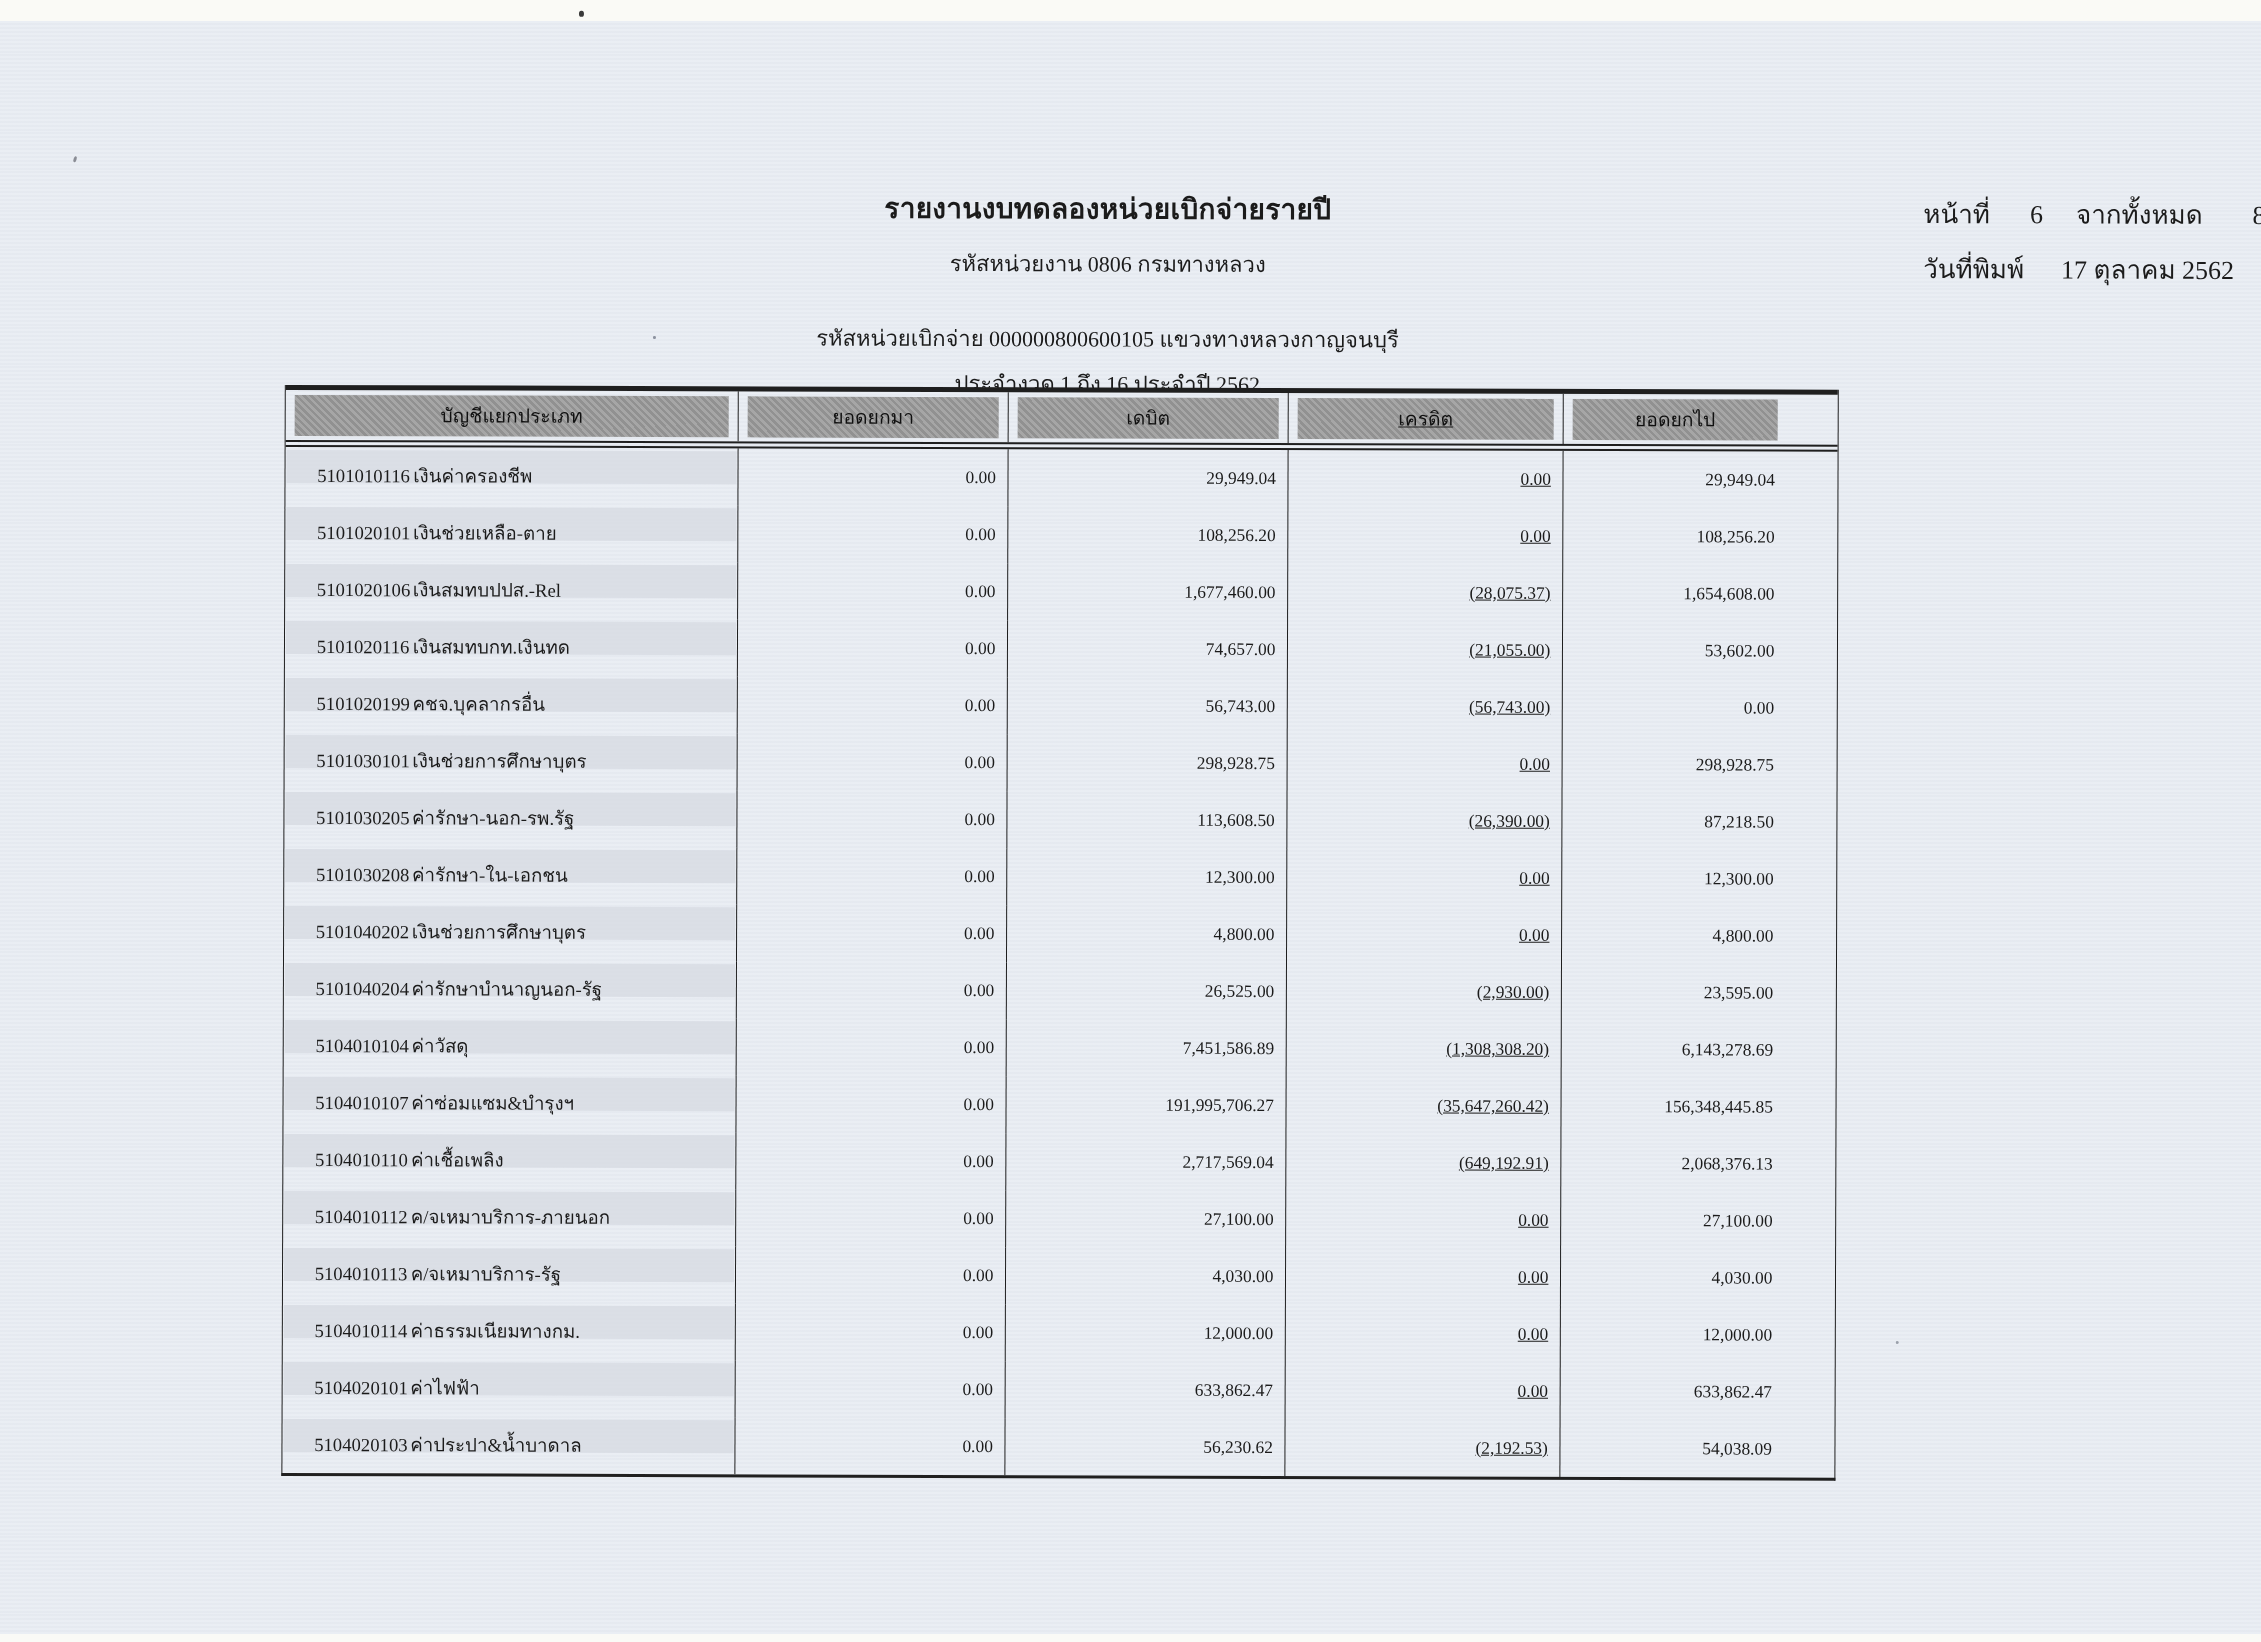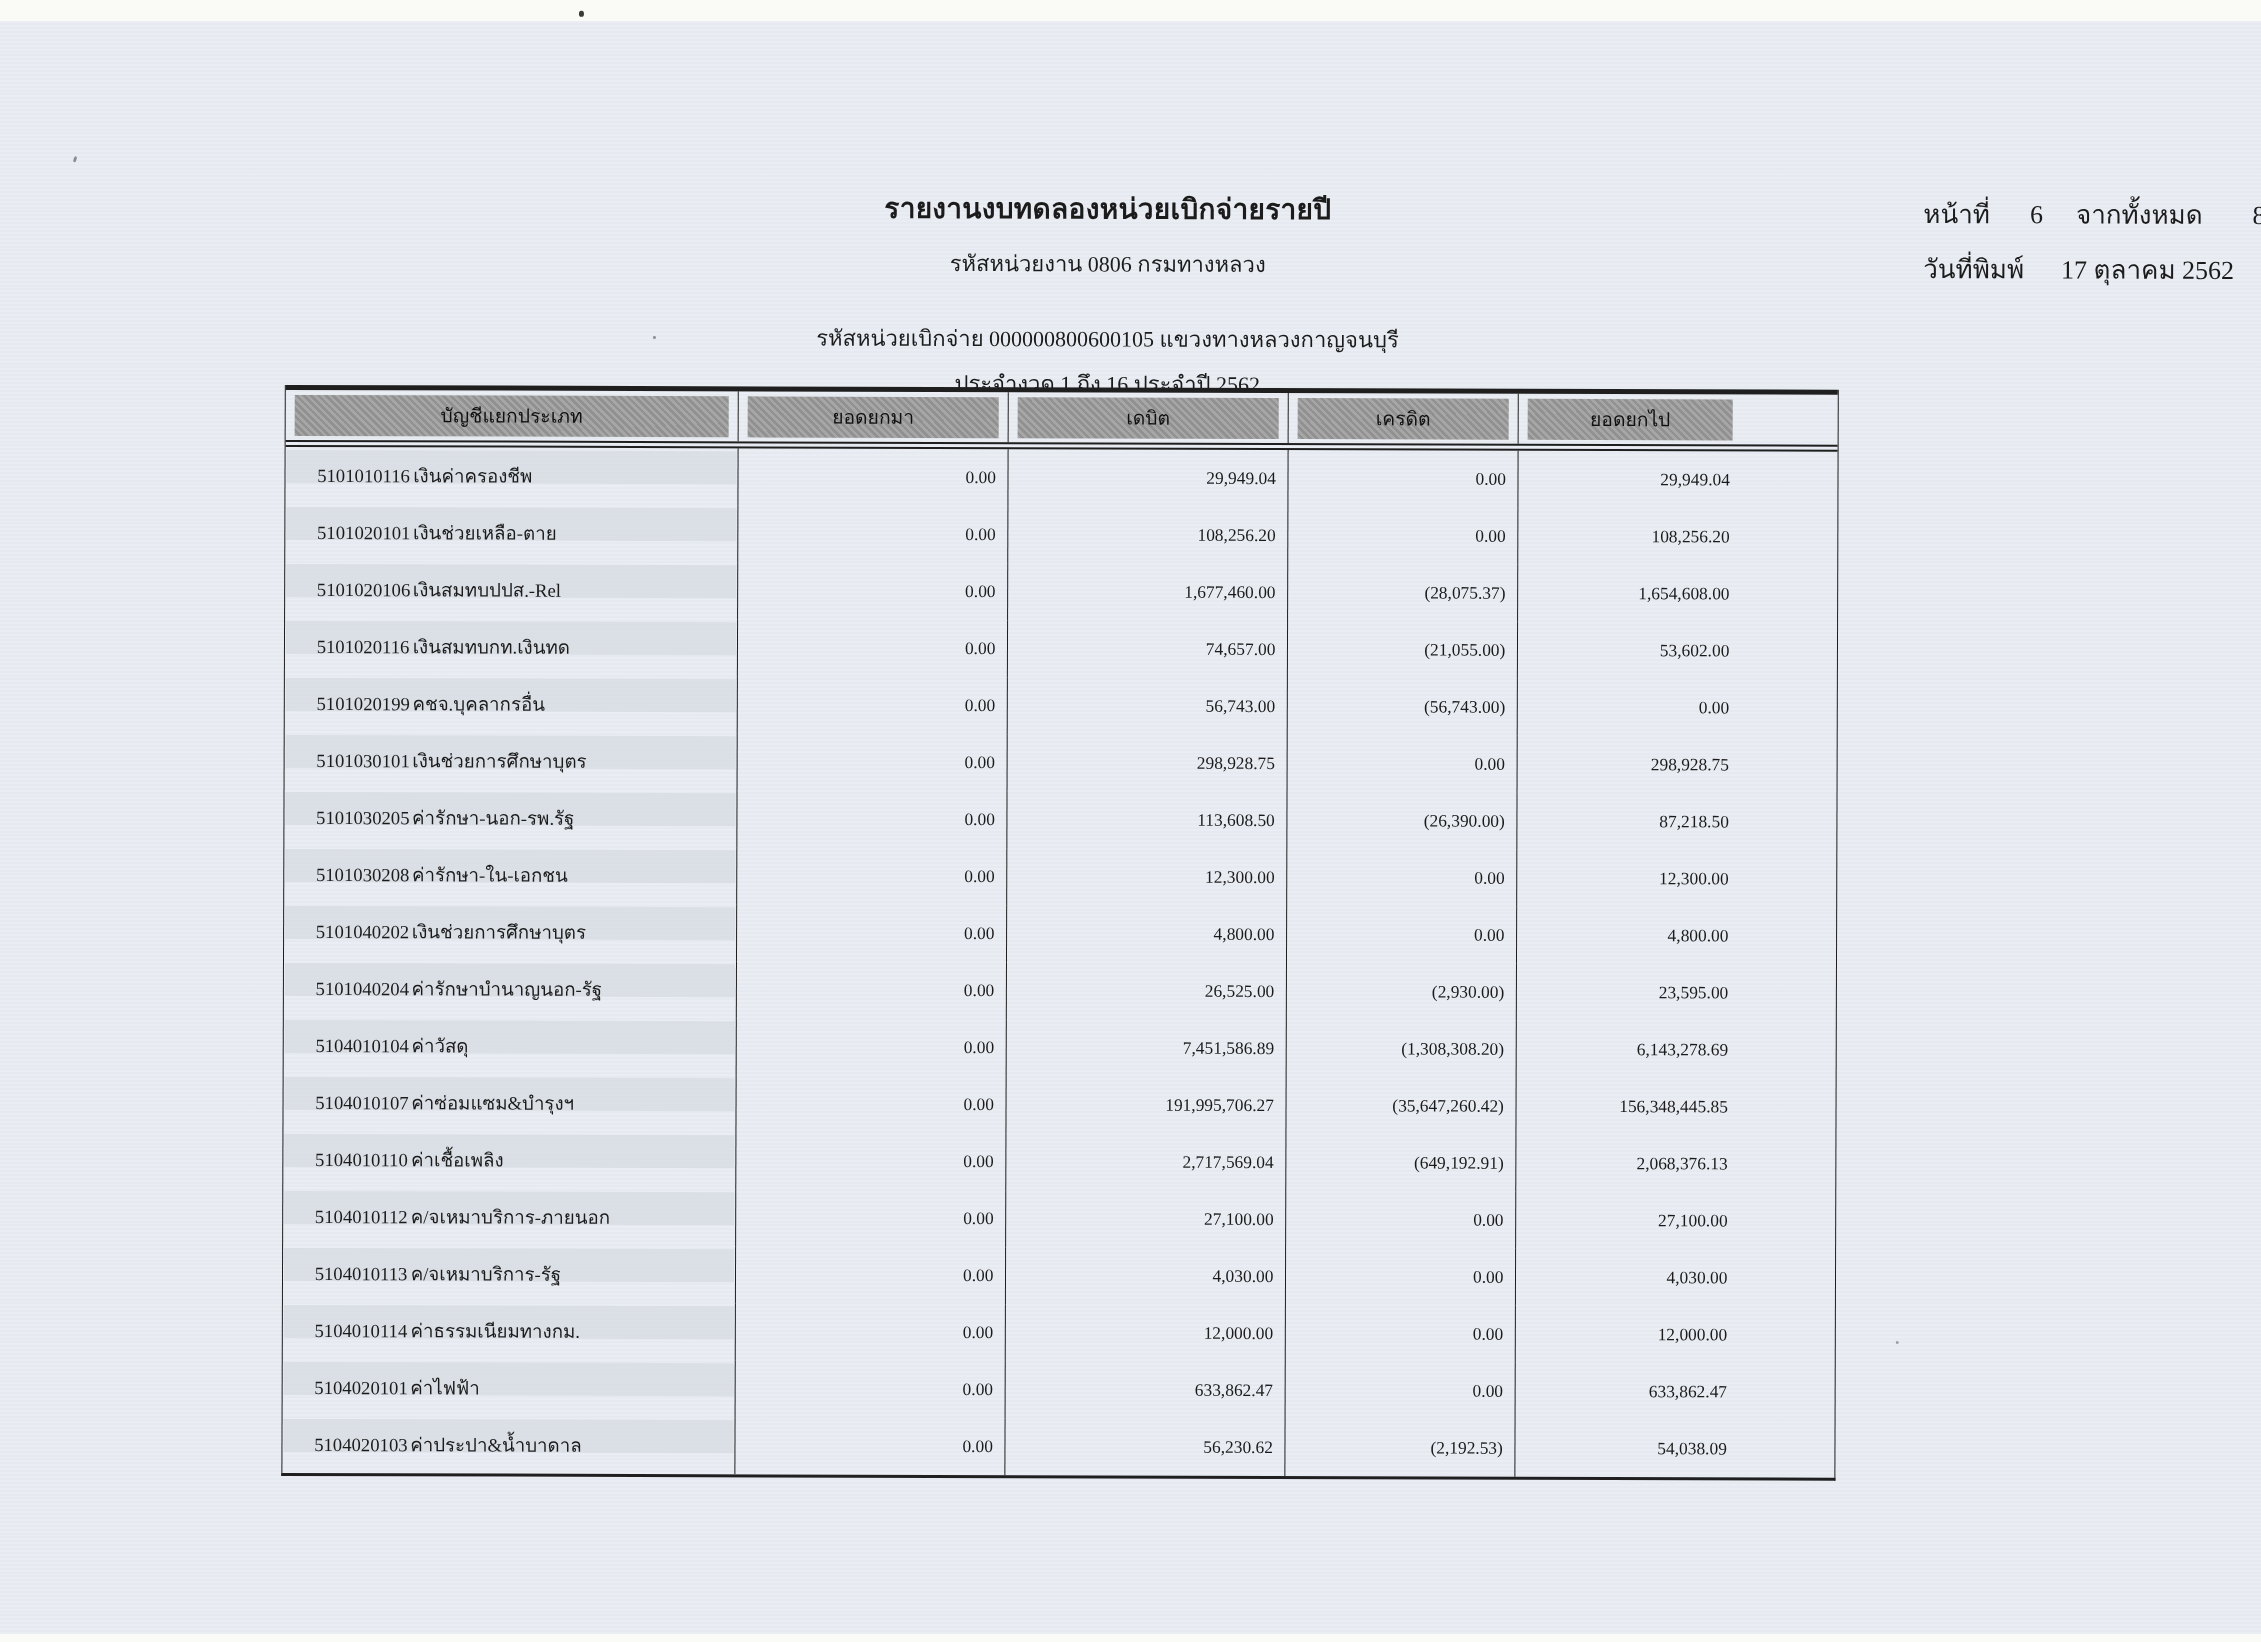--- a/index.html
+++ b/index.html
@@ -54,21 +54,21 @@
   .hband{
     background:var(--band);
     background-image:repeating-linear-gradient(45deg, rgba(255,255,255,.10) 0 2.6px, rgba(0,0,0,.07) 2.6px 5.2px);
     width:100%;height:41px;
     display:flex;align-items:center;justify-content:center;
     font-size:19.3px;color:#101010;
   }
   .c1{width:452px;}
   .c2{width:270px;border-left:1.9px solid var(--line);align-items:center;}
   .c3{width:280px;border-left:1.9px solid var(--line);}
-  .c4{width:230px;border-left:1.9px solid var(--line);}
+  .c4{width:275px;border-left:1.9px solid var(--line);text-decoration:underline;}
   .c5{width:224px;border-left:1.9px solid var(--line);}
 
   .trow{display:flex;height:57px;}
   .acct{position:relative;display:flex;align-items:center;padding-left:7.7px;font-size:18.7px;}
   .acct::before{
     content:"";position:absolute;left:1.3px;right:1.3px;top:3.2px;height:33px;
     background:var(--stripe);opacity:.75;
   }
   .acct-code{position:relative;display:inline-block;width:94px;margin-left:24px;}
   .acct-name{position:relative;margin-left:2px;}

